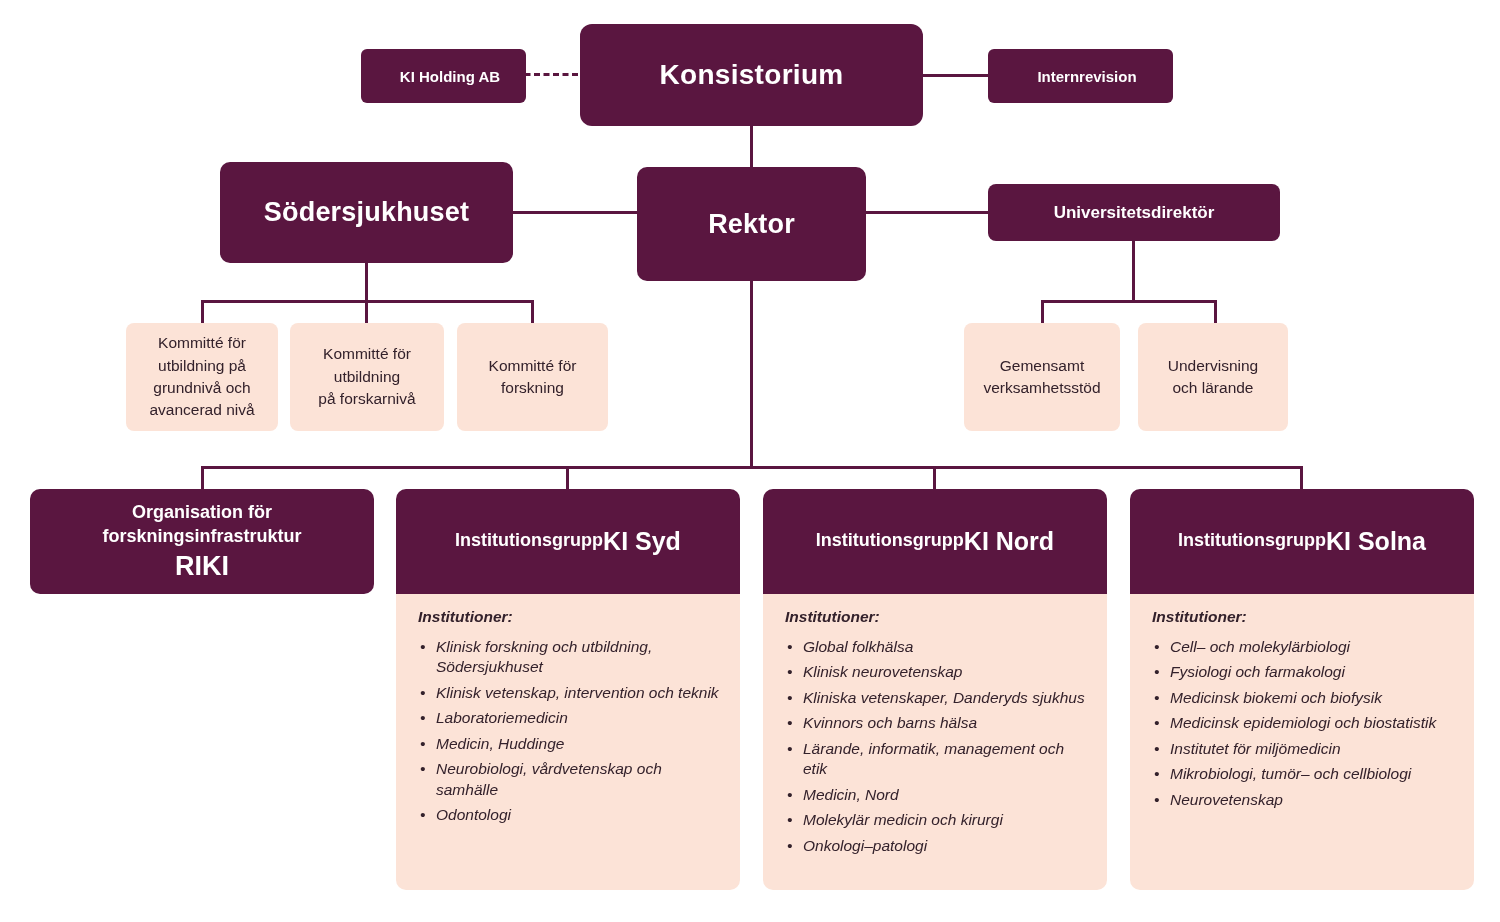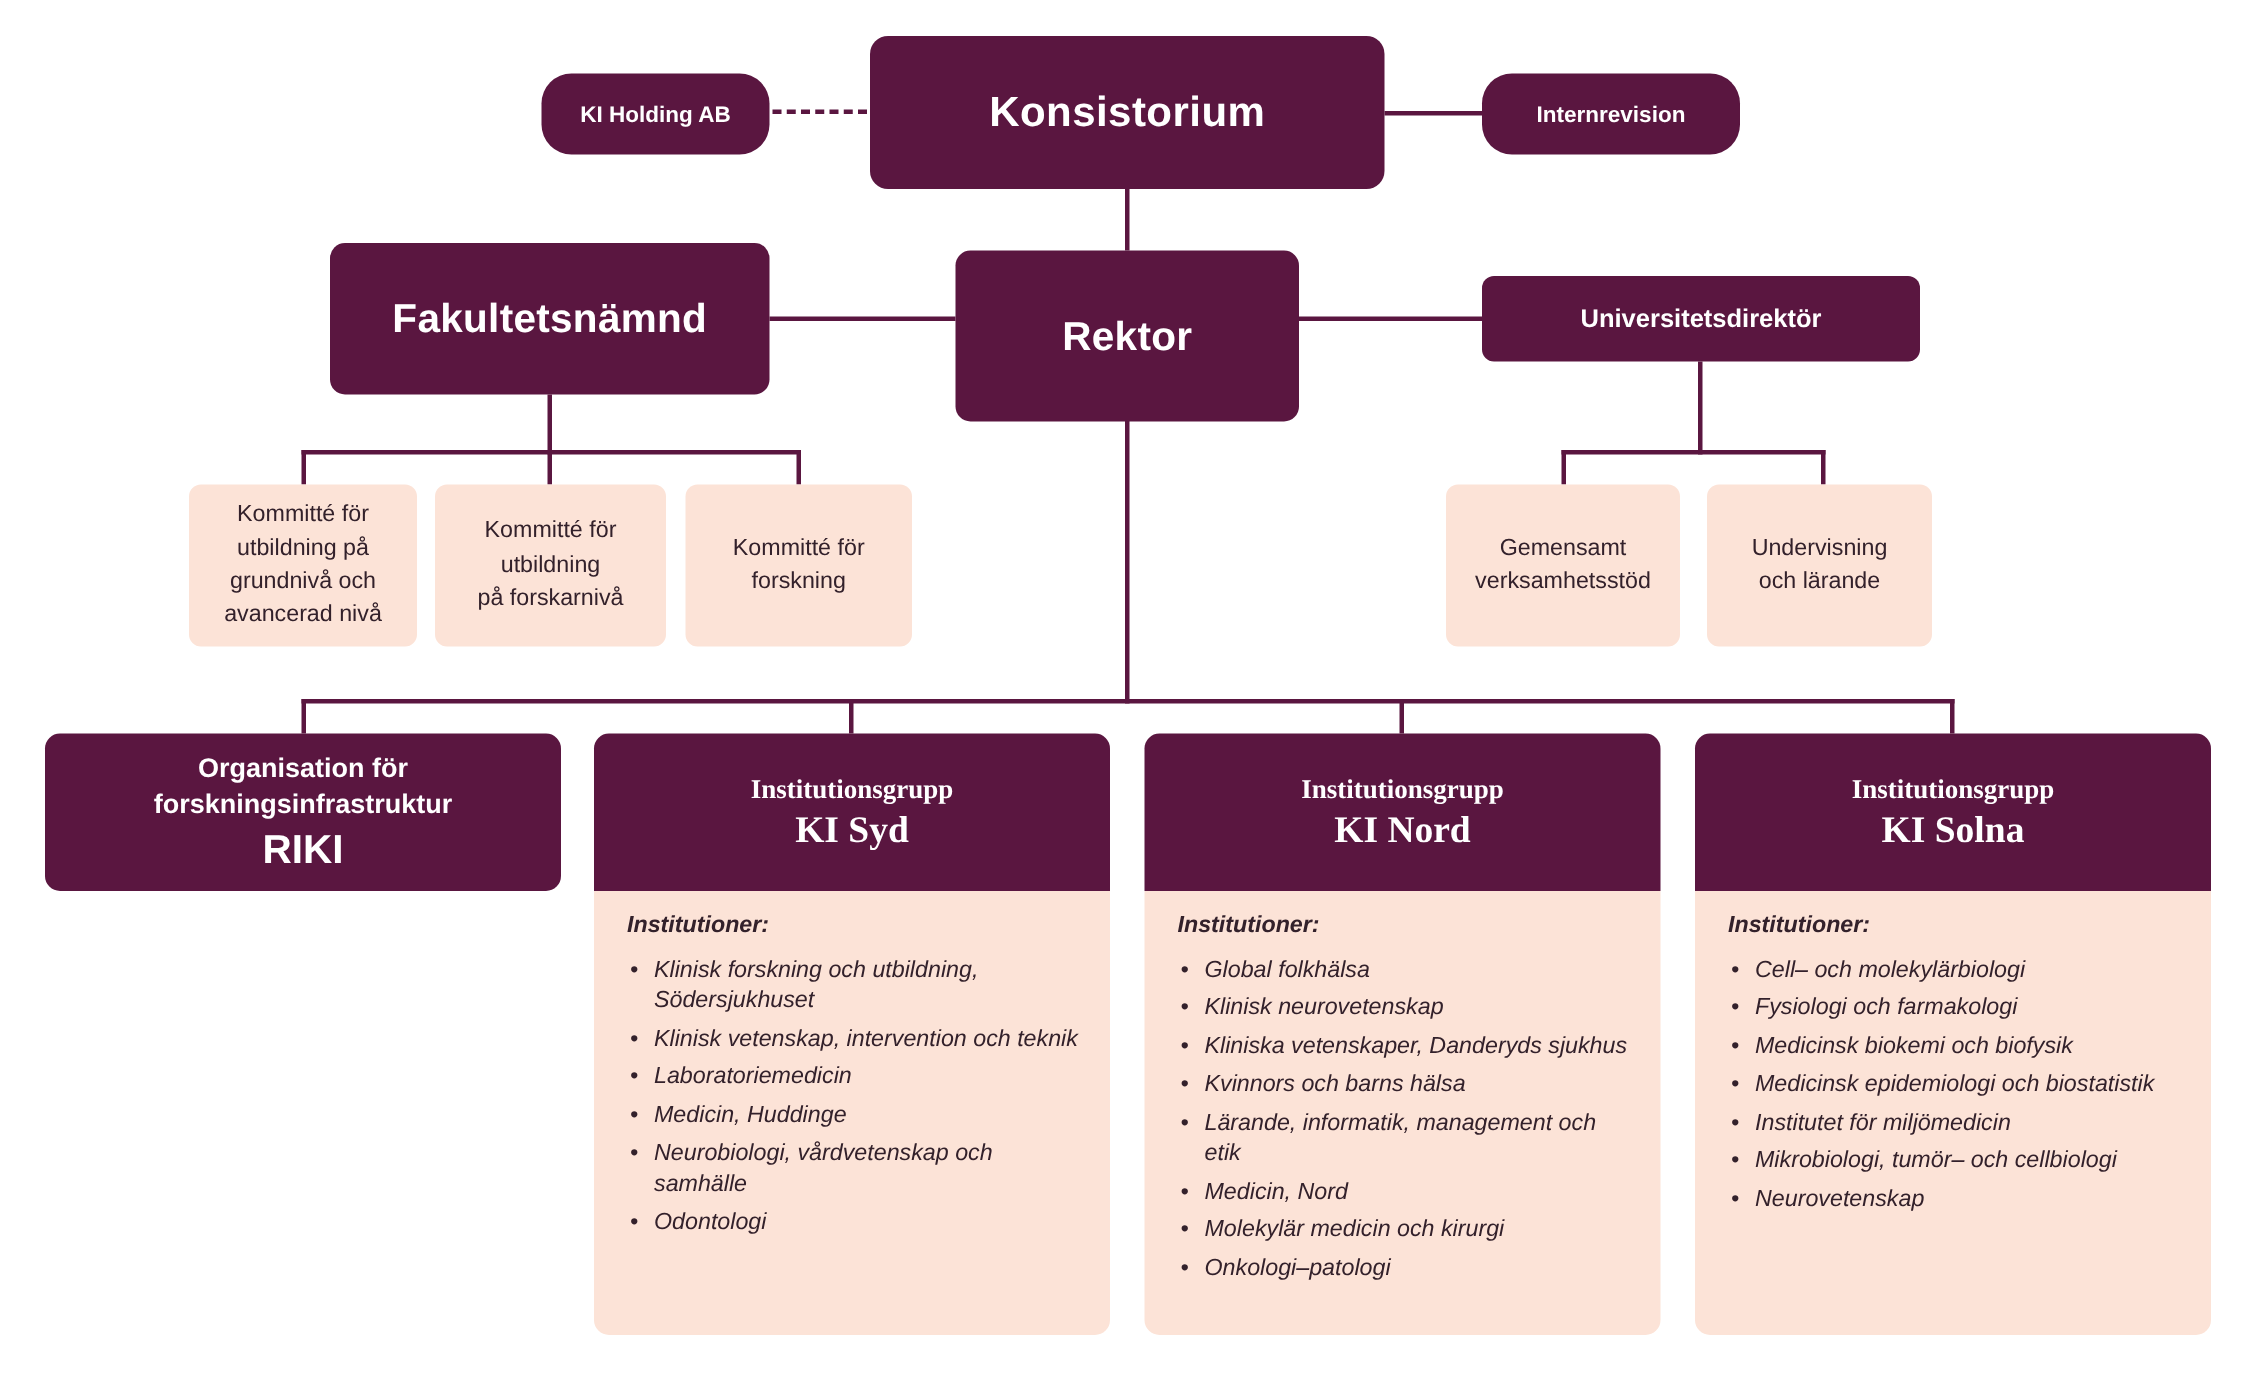--- a/index.html
+++ b/index.html
@@ -29,21 +29,21 @@
     position:absolute;
     background:var(--plum);
     color:#fff;
     border-radius:10px;
     display:flex;
     flex-direction:column;
     align-items:center;
     justify-content:center;
     text-align:center;
   }
-  .node-dark.small{border-radius:20px;font-size:15px;font-weight:bold;}
+  .node-dark.small{border-radius:6px;font-size:15px;font-weight:bold;padding-left:13px;}
   .t-xl{font-size:28px;font-weight:bold;letter-spacing:.3px;}
   .t-lg{font-size:27px;font-weight:bold;letter-spacing:.2px;}
   .t-md{font-size:17px;font-weight:bold;}
   
   .node-light{
     position:absolute;
     background:var(--light);
     color:var(--textdark);
     border-radius:8px;
     display:flex;
@@ -55,25 +55,24 @@
     line-height:1.45;
     white-space:pre-line;
   }
   
   .group-header{
     position:absolute;
     background:var(--plum);
     color:#fff;
     border-radius:10px 10px 0 0;
     display:flex;
-    flex-direction:column;
+    flex-direction:row;
     align-items:center;
     justify-content:center;
     text-align:center;
-    font-family:Liberation Serif, serif;
   }
   .group-header .type{font-size:18px;font-weight:600;margin-bottom:3px;}
   .group-header .name{font-size:25px;font-weight:bold;}
   .riki-box{border-radius:10px;}
   .riki-box .line1{font-size:18px;font-weight:600;line-height:1.3;white-space:pre-line;}
   .riki-box .line2{font-size:27px;font-weight:bold;margin-top:3px;}
   .group-body{
     position:absolute;
     background:var(--light);
     color:var(--textdark);
@@ -133,21 +132,21 @@
 
   <div class="node-dark t-xl" style="left:580px;top:24px;width:343px;height:102px;border-radius:12px;">
     <span>Konsistorium</span>
   </div>
 
   <div class="node-dark small" style="left:988px;top:49px;width:172px;height:54px;">
     <span>Internrevision</span>
   </div>
 
   <div class="node-dark t-lg" style="left:220px;top:162px;width:293px;height:101px;">
-    <span>Fakultetsnämnd</span>
+    <span>Södersjukhuset</span>
   </div>
 
   <div class="node-dark t-lg" style="left:637px;top:167px;width:229px;height:114px;">
     <span>Rektor</span>
   </div>
 
   <div class="node-dark t-md" style="left:988px;top:184px;width:292px;height:57px;border-radius:8px;">
     <span>Universitetsdirektör</span>
   </div>
 

